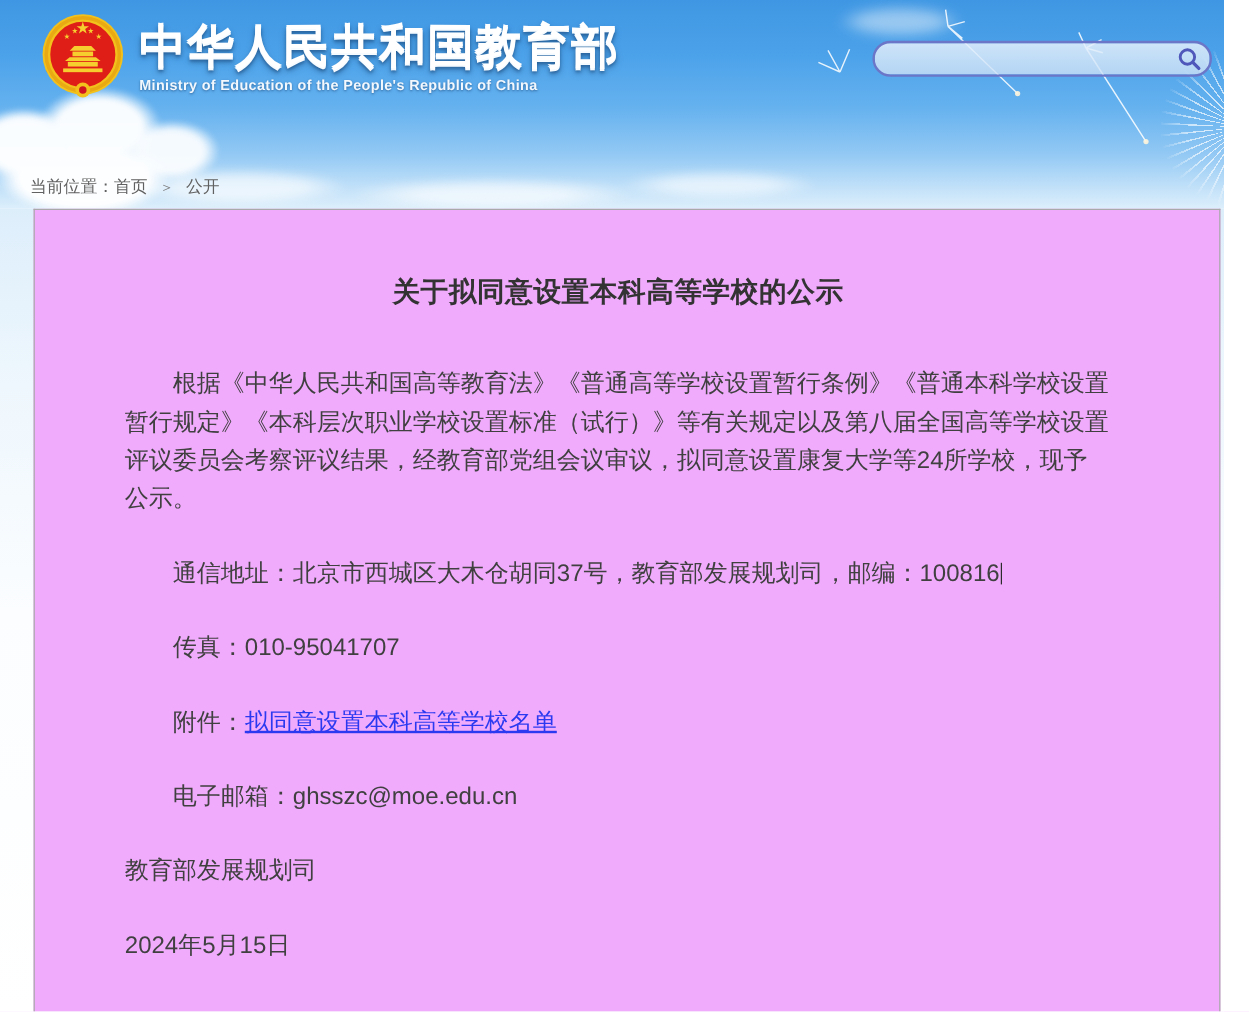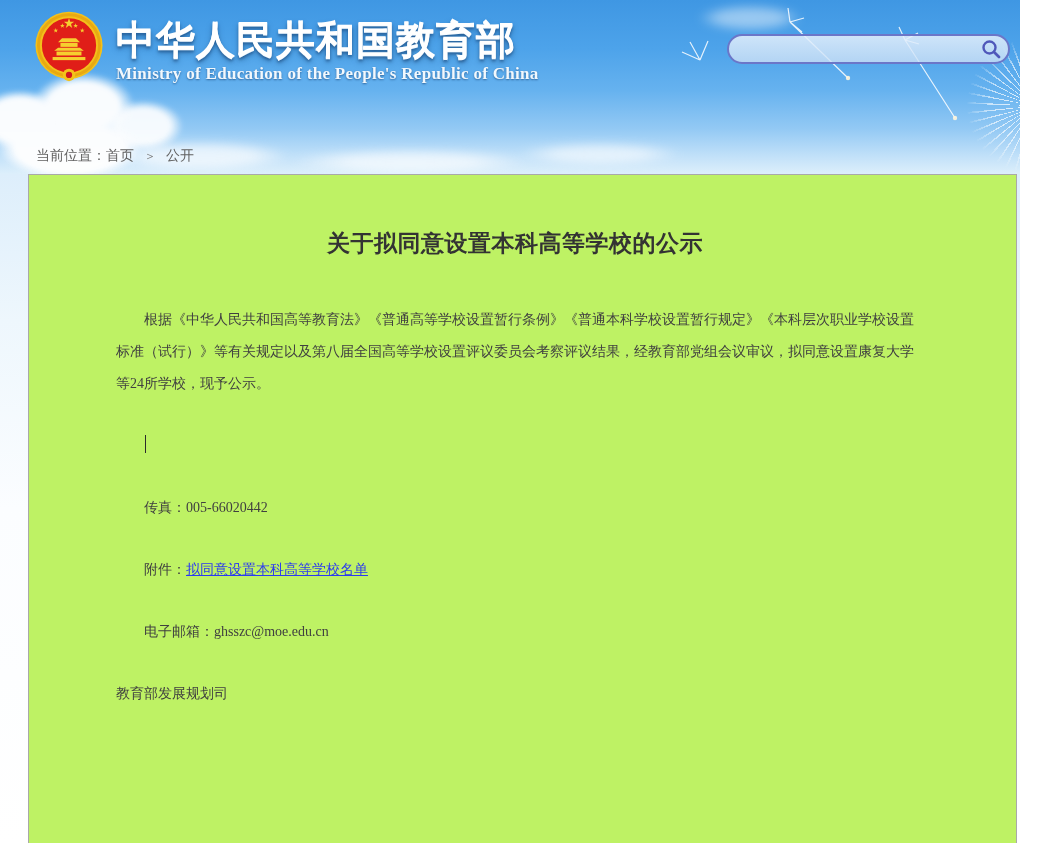--- a/index.html
+++ b/index.html
@@ -1,17 +1,17 @@
 <!DOCTYPE html>
 <html><head>
 <meta charset="utf-8">
 <style>
   html,body{margin:0;padding:0;background:#ffffff;}
   .page{position:relative;width:1020px;height:843px;overflow:hidden;
-        font-family:Liberation Serif, serif;background:#ffffff;}
+        font-family:Liberation Sans, sans-serif;background:#ffffff;}
 
   
   .sky{position:absolute;left:0;top:0;width:1041px;height:174px;
        background:linear-gradient(180deg,#3f97e3 0%,#4da3ea 28%,#66b2ef 52%,#93c9f4 74%,#c2e1f9 90%,#ddeffb 100%);
        overflow:hidden;}
   .cloud{position:absolute;pointer-events:none;}
   .cloud-left{left:-25px;top:48px;width:250px;height:130px;filter:blur(2px);opacity:.96;
     background:
       radial-gradient(ellipse 62px 42px at 45px 72px,#fff 52%,rgba(255,255,255,0) 72%),
       radial-gradient(ellipse 74px 48px at 108px 58px,#fff 48%,rgba(255,255,255,0) 70%),
@@ -31,44 +31,44 @@
       repeating-conic-gradient(from 3deg,rgba(255,255,255,.78) 0deg 1.6deg,rgba(255,255,255,0) 1.6deg 8.4deg);
     -webkit-mask:radial-gradient(circle,#000 0 18%,rgba(0,0,0,.8) 46%,rgba(0,0,0,0) 72%);
             mask:radial-gradient(circle,#000 0 18%,rgba(0,0,0,.8) 46%,rgba(0,0,0,0) 72%);}
   .seeds{position:absolute;left:0;top:0;width:1041px;height:174px;pointer-events:none;}
 
   .logo{position:absolute;left:30px;top:8px;display:flex;align-items:flex-start;text-decoration:none;cursor:pointer;}
   .emblem{width:78px;height:84px;display:block;}
   .titles{margin-left:8px;padding-top:10px;}
   .site-cn{font-size:39px;font-weight:bold;color:#ffffff;letter-spacing:1px;line-height:44px;white-space:nowrap;
            text-shadow:0 1px 0 #f6fbff,0 3px 3px rgba(21,62,110,.6),0 4px 6px rgba(21,62,110,.35);}
-  .site-en{margin-top:2px;font-size:17px;font-weight:bold;color:#f2f8fd;letter-spacing:.3px;white-space:nowrap;
+  .site-en{margin-top:2px;font-size:12px;font-weight:bold;color:#f2f8fd;letter-spacing:.3px;white-space:nowrap;
            text-shadow:0 1px 2px rgba(21,62,110,.65);}
 
   .search{position:absolute;left:727px;top:34px;width:283px;height:30px;box-sizing:border-box;
           border:2px solid #6b76c8;border-radius:16px;display:flex;align-items:center;
           background:linear-gradient(180deg,rgba(229,240,252,.85),rgba(203,224,246,.8));}
   .search input{flex:1;height:24px;margin-left:12px;border:none;outline:none;background:transparent;
                 font-size:14px;color:#333;font-family:inherit;}
   .mag{width:22px;height:22px;margin-right:6px;display:flex;align-items:center;justify-content:center;cursor:pointer;}
 
-  .breadcrumb{position:absolute;left:36px;top:147px;font-size:14px;color:#616161;}
+  .breadcrumb{position:absolute;left:25px;top:147px;font-size:14px;color:#616161;}
   .breadcrumb a{color:#616161;text-decoration:none;cursor:pointer;}
   .breadcrumb .sep{margin:0 10px;color:#7a7a7a;font-size:12px;}
 
   
   .below-bg{position:absolute;left:0;top:174px;width:1041px;height:669px;
             background:linear-gradient(180deg,#ddeefb 0%,#eef7fd 22%,#fbfdff 50%,#ffffff 100%);}
 
   
-  .panel{position:absolute;left:28px;top:174px;width:987px;height:669px;background:#bef264;
+  .panel{position:absolute;left:28px;top:174px;width:987px;height:669px;background:#f0abfc;
          border:1px solid #a9a9a9;border-bottom:none;}
   .article{padding:53px 90px 0 75px;}
   .doc-title{margin:0 0 45px 0;font-size:23px;font-weight:bold;color:#333333;text-align:center;letter-spacing:.5px;}
-  .article p{margin:0 0 30px 12px;font-size:14px;line-height:32px;color:#404040;text-indent:2em;}
+  .article p{margin:0 0 30px 0;font-size:20px;line-height:32px;color:#404040;text-indent:2em;}
   .article p.sig{text-align:left;text-indent:0;}
   .article p.sig-first{margin-top:8px;}
   .caret{display:inline-block;width:1px;height:18px;background:#2b2b2b;vertical-align:-3px;margin-left:1px;}
   a.attach-link{color:#2b3af0;text-decoration:underline;cursor:pointer;}
 </style>
 </head>
 <body>
 
 <div class="page">
 
@@ -143,23 +143,24 @@
   </div>
 
   <div class="below-bg"></div>
 
   <div class="panel">
     <div class="article">
       <h1 class="doc-title">关于拟同意设置本科高等学校的公示</h1>
 
       <p>根据《中华人民共和国高等教育法》《普通高等学校设置暂行条例》《普通本科学校设置暂行规定》《本科层次职业学校设置标准（试行）》等有关规定以及第八届全国高等学校设置评议委员会考察评议结果，经教育部党组会议审议，拟同意设置康复大学等24所学校，现予公示。</p>
 
-      <p><span class="caret"></span></p>
-      <p>传真：005-66020442</p>
+      <p><span>通信地址：北京市西城区大木仓胡同37号，教育部发展规划司，邮编：100816</span><span class="caret"></span></p>
+      <p>传真：010-95041707</p>
       <p><span>附件：</span><a class="attach-link">拟同意设置本科高等学校名单</a></p>
 
       <p>电子邮箱：ghsszc@moe.edu.cn</p>
 
       <p class="sig sig-first">教育部发展规划司</p>
+      <p class="sig">2024年5月15日</p>
     </div>
   </div>
 
 </div>
 
 </body></html>

